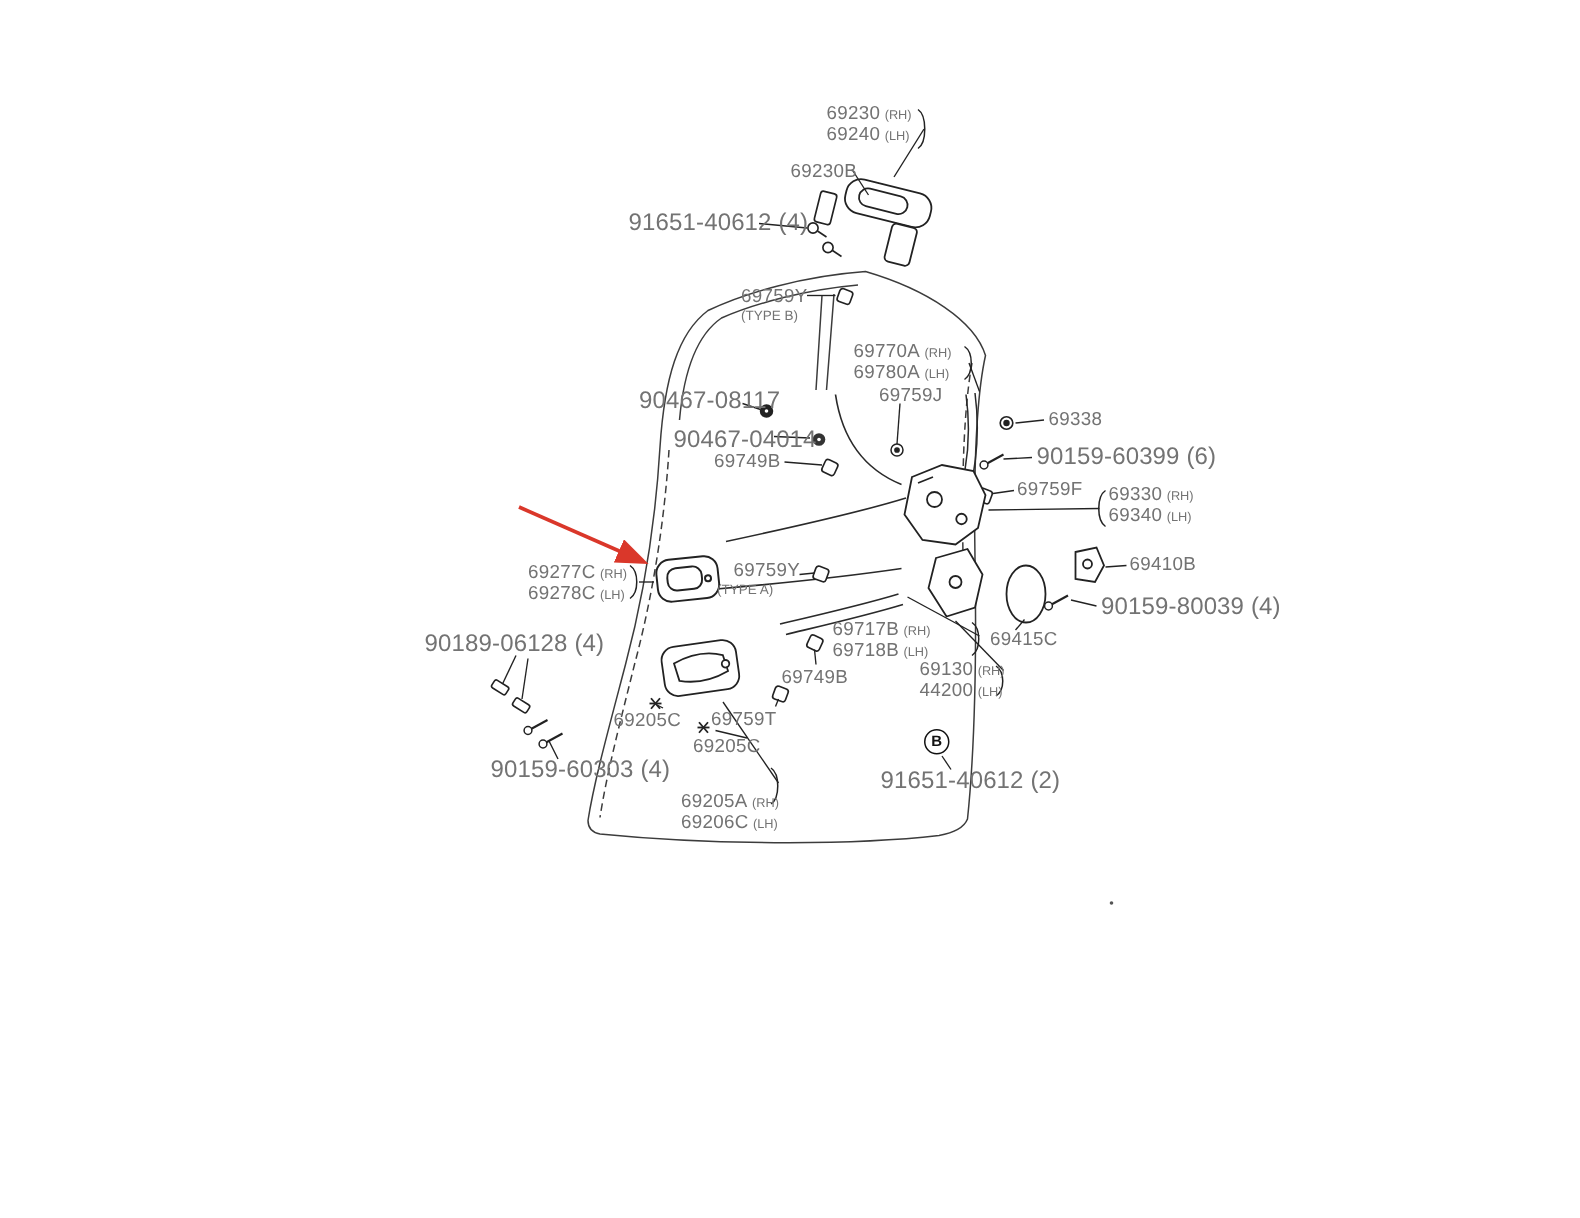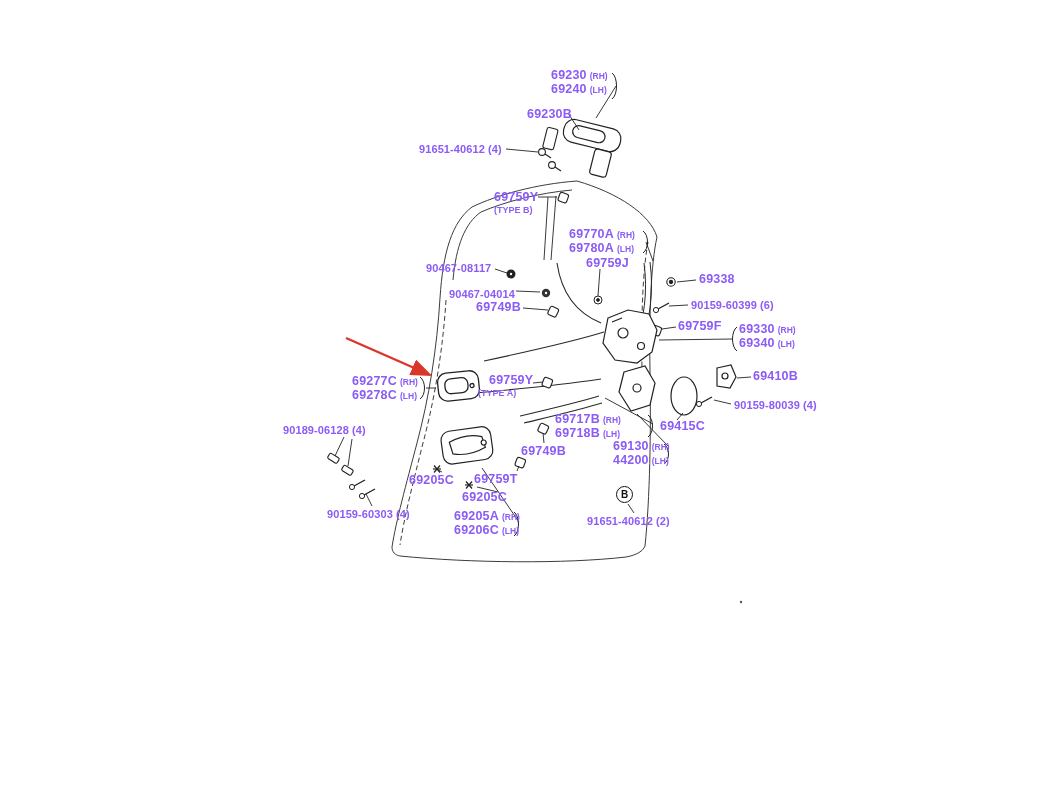--- a/index.html
+++ b/index.html
@@ -1,23 +1,23 @@
 <!DOCTYPE html>
 <html><head>
 <meta charset="utf-8">
 <style>
   * { margin:0; padding:0; box-sizing:border-box; }
   html,body { width:1053px; height:812px; background:#ffffff; overflow:hidden;
               font-family:"Liberation Sans", sans-serif; }
   .stage { position:absolute; left:0; top:0; width:1053px; height:812px; background:#fff; }
   svg.art { position:absolute; left:0; top:0; }
-  .lbl { position:absolute; color:#8b5cf6; font-weight:bold; white-space:nowrap; }
+  .lbl { position:absolute; color:#737373; font-weight:normal; white-space:nowrap; }
   .lbl .row { display:flex; align-items:center; gap:3px; height:14px; }
   .lbl .num { font-size:12.5px; letter-spacing:.2px; }
-  .lbl.sm .num { font-size:11px; letter-spacing:.1px; }
+  .lbl.sm .num { font-size:16px; letter-spacing:.1px; }
   .lbl .side { font-size:8.5px; position:relative; top:1px; }
   .lbl .type { font-size:9px; height:12px; }
   .marker-circle { position:absolute; width:17px; height:17px; border:1.4px solid #111;
     border-radius:50%; display:flex; align-items:center; justify-content:center;
     font-size:10px; font-weight:bold; color:#111; background:#fff; }
 </style>
 </head>
 <body>
 
 <div class="stage">
@@ -399,21 +399,21 @@
         <span class="num">69205C</span>
       </div>
   </div>
 
   <div class="lbl sm" style="left:327px;top:507px">
     <div class="row">
         <span class="num">90159-60303 (4)</span>
       </div>
   </div>
 
-  <div class="lbl" style="left:454px;top:509px">
+  <div class="lbl" style="left:454px;top:527px">
     <div class="row">
         <span class="num">69205A</span>
         <span class="side">(RH)</span>
       </div>
     <div class="row">
         <span class="num">69206C</span>
         <span class="side">(LH)</span>
       </div>
   </div>
 

